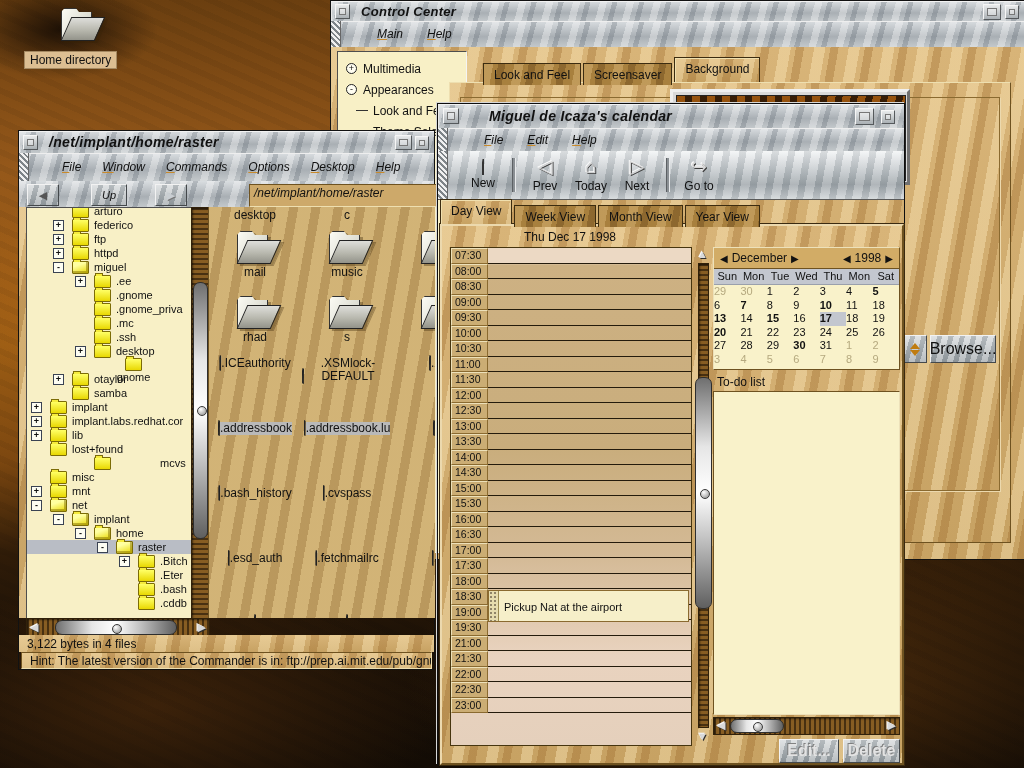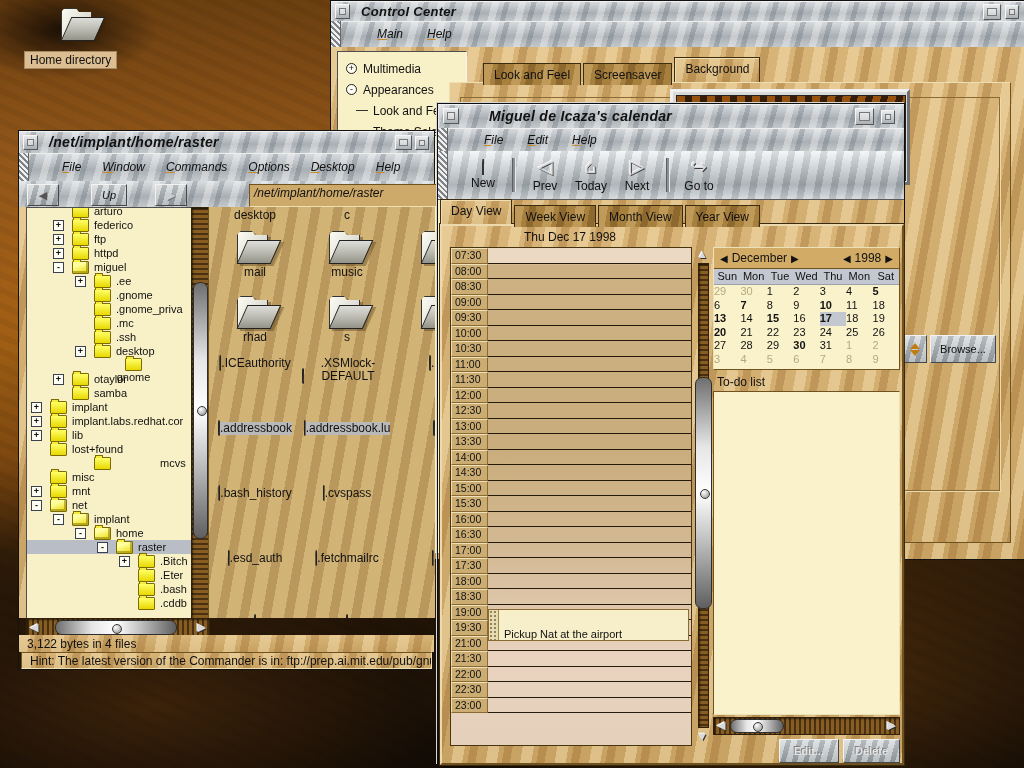--- a/index.html
+++ b/index.html
@@ -36,21 +36,21 @@
   .title{font-weight:bold;letter-spacing:.3px;white-space:nowrap;}
   .tbtn{position:absolute;background:linear-gradient(180deg,#e9ebec,#aab0b4);border:1px solid;border-color:#f6f6f6 #55595c #55595c #f6f6f6;}
   .tbtn i{position:absolute;inset:3px;border:1px solid #777;background:rgba(255,255,255,.35);display:block;}
   .menubar{position:absolute;left:0;right:0;display:flex;align-items:center;gap:24px;
      border-bottom:1px solid #5a5a5a;box-shadow:inset 0 1px 0 #eee;}
   .handle{width:9px;align-self:stretch;border-right:1px solid #666;margin-right:12px;
      background:repeating-linear-gradient(45deg,#f0f0f0 0 2px,#7e8488 2px 4px);}
   .mi{display:block;cursor:default;white-space:nowrap;}
   .mi::first-letter{text-decoration:underline;text-decoration-color:#c98a2a;}
   .sunken{border:1px solid;border-color:#4e4e4e #f4f4f4 #f4f4f4 #4e4e4e;}
-  .btn{display:flex;align-items:center;justify-content:center;font-size:11px;
+  .btn{display:flex;align-items:center;justify-content:center;font-size:16px;
      background-image:repeating-linear-gradient(105deg, rgba(255,255,255,.30) 0 6px, rgba(95,105,112,.25) 6px 11px),linear-gradient(180deg,#d3d7d9,#9ba2a6);
      border:1px solid;border-color:#f2f2f2 #44484b #44484b #f2f2f2;cursor:default;}
   .btn.on{color:#fff;text-shadow:1px 1px 1px #2c2c2c;font-weight:bold;margin-top:48px;}
   .btn.off{color:#e3e3e3;text-shadow:-1px -1px 0 rgba(120,120,120,.9);font-weight:bold;}
 
   
   .tab{position:relative;padding:4px 10px 3px;border:1px solid #3c2c10;border-bottom:none;margin-right:2px;font-size:12px;white-space:nowrap;cursor:default;}
   .tab.inactive{top:3px;}
   .tab.active{top:0;padding-bottom:6px;z-index:2;box-shadow:inset 1px 1px 0 #f0dfae;}
 
@@ -155,21 +155,21 @@
   .tbsep{width:2px;height:34px;background:#8a8f93;border-left:1px solid #5c6064;border-right:1px solid #e8eaec;margin:0 6px;}
   #cal-tabs{position:absolute;left:2px;top:95px;display:flex;align-items:flex-end;z-index:2;}
   #cal .page{position:absolute;left:2px;top:120px;width:460px;height:537px;border:2px solid;border-color:#ecd9ae #6e5220 #6e5220 #ecd9ae;box-shadow:0 0 0 1px #3a2a10;}
   #cal .dateh{position:absolute;left:8px;top:4px;width:240px;text-align:center;font-size:12px;}
   #day-grid{position:absolute;left:8px;top:21px;width:240px;height:497px;border:1px solid #46350f;
      background:linear-gradient(180deg,#ecd9c4 0px,#ecd9c4 15px,#cdb183 17px,#c9ad7c 40%,#d4ba96 62%,#e9d3bf 82%,#e5d0bc 100%);}
   .trow{display:flex;height:15.53px;box-sizing:border-box;}
   .tcell{width:37px;flex:none;box-sizing:border-box;background:#cbad74;border:1px solid;border-color:#ede1ba #8a6a30 #8a6a30 #ede1ba;
      font-size:10.5px;line-height:13px;padding-left:3px;}
   .scell{flex:1;box-sizing:border-box;border-bottom:1px solid #241b0c;}
-  #cal-event{position:absolute;display:flex;align-items:flex-end;background:#f6efc9;border:1px solid #8a6a30;z-index:2;margin-top:19px;}
+  #cal-event{position:absolute;display:flex;align-items:center;background:#f6efc9;border:1px solid #8a6a30;z-index:2;}
   #cal-event .eh{width:9px;align-self:stretch;flex:none;background-color:#e6dcae;border-right:1px solid #9a8a50;
      background-image:radial-gradient(circle at 2px 2px,#8f8468 1px,transparent 1.4px);background-size:4px 4px;}
   #cal-event .etxt{font-size:11px;padding:2px 0 0 5px;white-space:nowrap;}
   #cal .vsb2{position:absolute;left:252px;top:21px;width:18px;height:497px;}
   #cal .rpanel{position:absolute;left:271px;top:21px;width:185px;height:514px;}
   #minical{position:absolute;left:0;top:0;width:185px;height:121px;border:1px solid;border-color:#ede1ba #6e5220 #6e5220 #ede1ba;}
   #minical .mhead{height:20px;display:flex;align-items:center;background:#d2ac66;border-bottom:1px solid #6e5220;font-size:12px;padding:0 6px;gap:4px;}
   #minical .mhead .sp{flex:1;}
   #minical .navarr{font-size:10px;cursor:default;}
   #minical .mbody{position:absolute;left:0;top:21px;right:0;bottom:0;background:#f9f2ca;}

